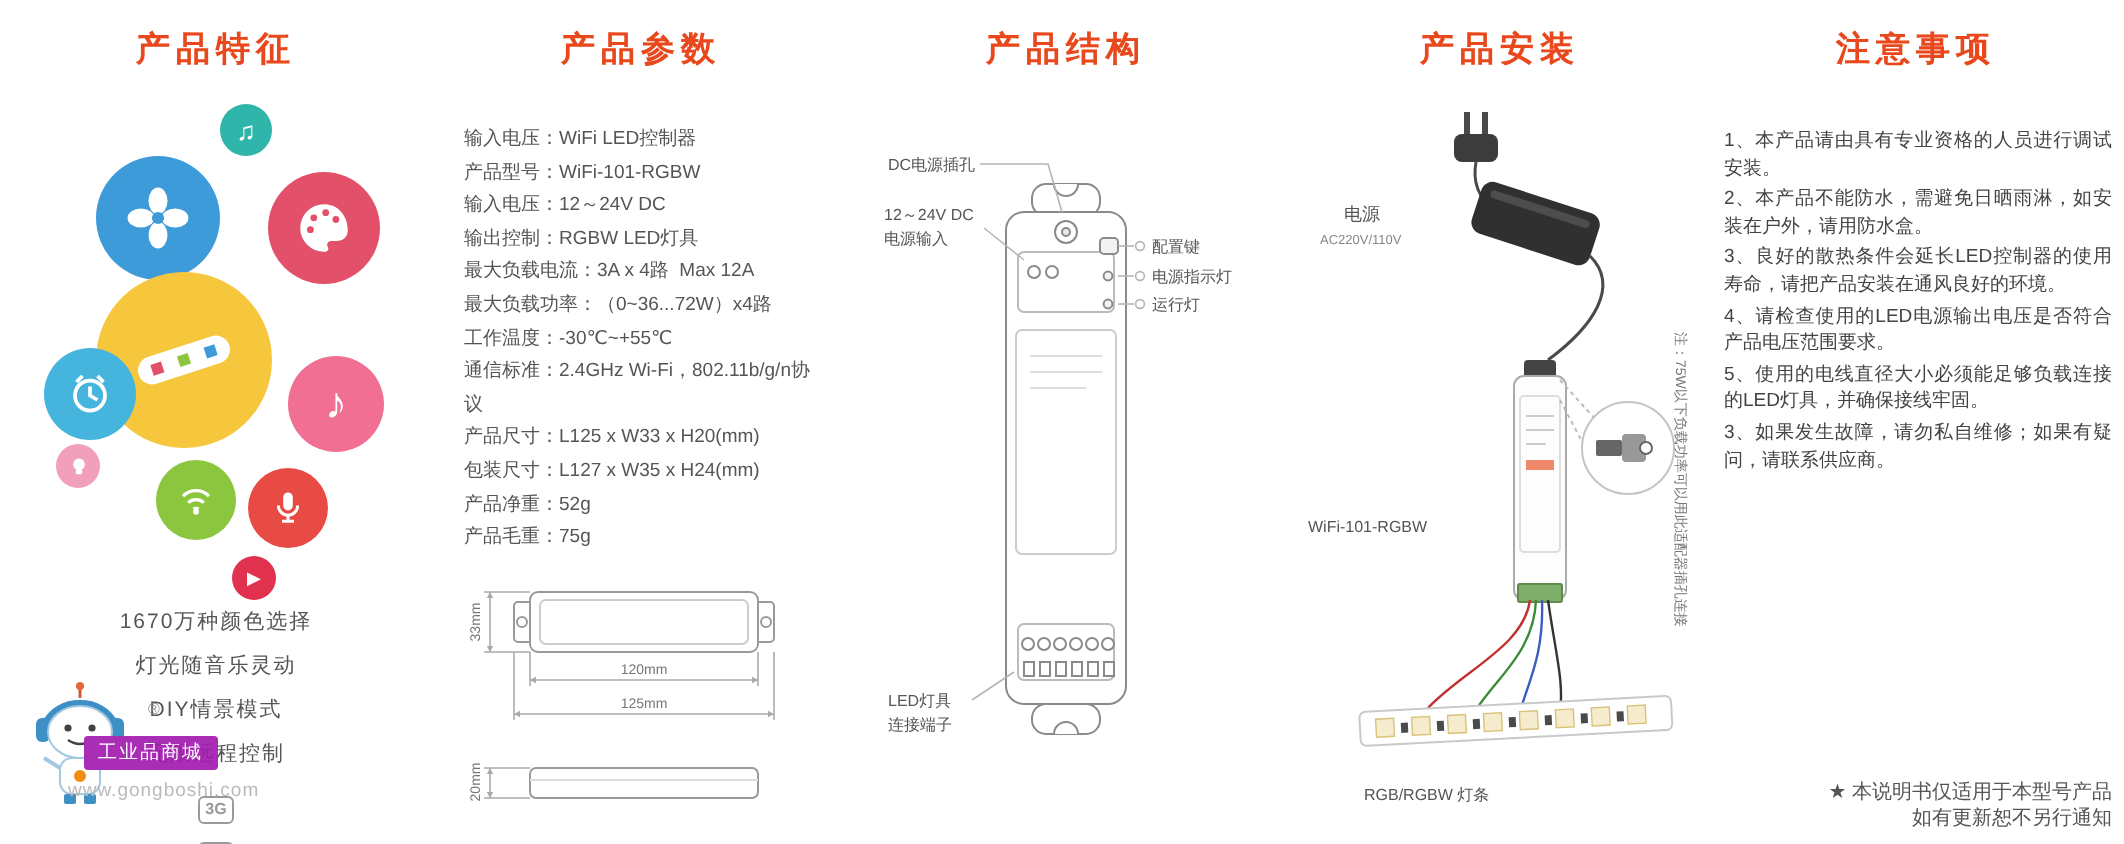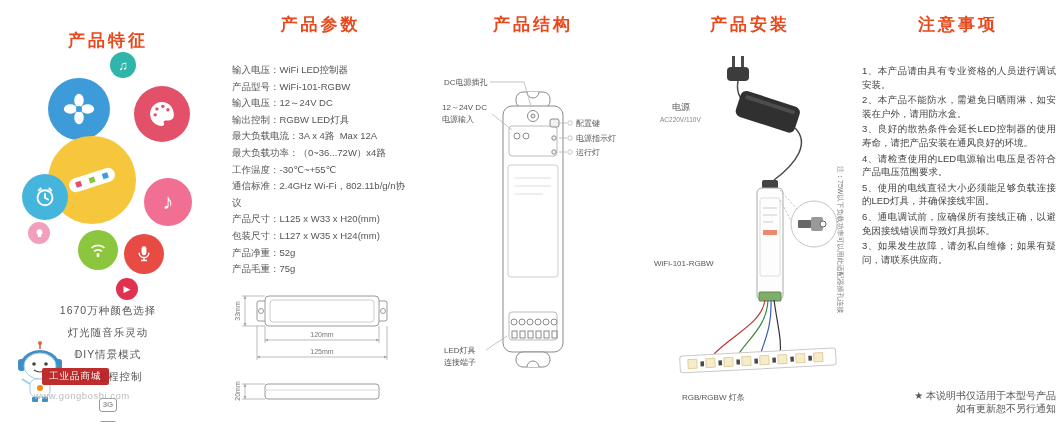--- a/index.html
+++ b/index.html
@@ -5,21 +5,21 @@
   html,body{margin:0;padding:0;}
   body{
     position:relative;width:1062px;height:422px;overflow:hidden;background:#ffffff;
     font-family:"Liberation Sans","DejaVu Sans",sans-serif;color:#555;
   }
   svg text{font-family:"Liberation Sans","DejaVu Sans",sans-serif;}
   .col-title{
     position:absolute;top:13px;font-size:17px;font-weight:bold;color:#e8481c;
     letter-spacing:3px;text-align:center;
   }
-  #t1{left:8px;width:200px;margin-top:16px;}
+  #t1{left:8px;width:200px;}
   #t2{left:228px;width:185px;}
   #t3{left:428px;width:210px;}
   #t4{left:650px;width:200px;}
   #t5{left:860px;width:196px;}
 
   
   .cluster{position:absolute;left:22px;top:52px;width:190px;height:250px;}
   .circle{position:absolute;border-radius:50%;display:flex;align-items:center;justify-content:center;color:#fff;}
   .glyph{color:#fff;line-height:1;}
   .c-blue{left:26px;top:26px;width:62px;height:62px;background:#3e9bd9;}
@@ -50,21 +50,21 @@
   .notes{position:absolute;left:862px;top:64px;width:194px;font-size:9.5px;line-height:13.6px;color:#444;text-align:justify;}
   .notes p{margin:0 0 2px 0;}
   .notes-footer{position:absolute;left:862px;width:194px;font-size:10px;color:#555;text-align:right;}
   #nf1{top:389px;}
   #nf2{top:402px;padding-right:14px;}
 
   
   .watermark{position:absolute;left:8px;top:338px;width:170px;height:82px;opacity:.92;}
   .wm-mascot{position:absolute;left:2px;top:2px;}
   .wm-reg{position:absolute;left:66px;top:12px;font-size:8px;color:#8a8a8a;}
-  .wm-shop{position:absolute;left:34px;top:30px;background:#b91c1c;color:#fff;font-size:9.5px;letter-spacing:1px;padding:2px 7px;border-radius:2px;}
+  .wm-shop{position:absolute;left:34px;top:30px;background:#a21caf;color:#fff;font-size:9.5px;letter-spacing:1px;padding:2px 7px;border-radius:2px;}
   .wm-url{position:absolute;left:26px;top:52px;font-size:9.5px;color:#b5b5b5;letter-spacing:.5px;}
 </style>
 </head>
 <body>
 
 <div class="col-title" id="t1">产品特征</div>
 <div class="col-title" id="t2">产品参数</div>
 <div class="col-title" id="t3">产品结构</div>
 <div class="col-title" id="t4">产品安装</div>
 <div class="col-title" id="t5">注意事项</div>
@@ -361,21 +361,20 @@
   </g>
   <text x="30" y="352" font-size="8" fill="#555">RGB/RGBW 灯条</text>
 </svg>
 
 <div class="notes">
   <p>1、本产品请由具有专业资格的人员进行调试安装。</p>
   <p>2、本产品不能防水，需避免日晒雨淋，如安装在户外，请用防水盒。</p>
   <p>3、良好的散热条件会延长LED控制器的使用寿命，请把产品安装在通风良好的环境。</p>
   <p>4、请检查使用的LED电源输出电压是否符合产品电压范围要求。</p>
   <p>5、使用的电线直径大小必须能足够负载连接的LED灯具，并确保接线牢固。</p>
-  <p>6、通电调试前，应确保所有接线正确，以避免因接线错误而导致灯具损坏。</p>
   <p>3、如果发生故障，请勿私自维修；如果有疑问，请联系供应商。</p>
 </div>
 <div class="notes-footer" id="nf1">★ 本说明书仅适用于本型号产品</div>
 <div class="notes-footer" id="nf2">如有更新恕不另行通知</div>
 
 <div class="watermark">
   <svg class="wm-mascot" width="60" height="70" viewBox="0 0 60 70">
     <line x1="30" y1="3" x2="30" y2="9" stroke="#d24a2a" stroke-width="1.5"></line>
     <circle cx="30" cy="3" r="2" fill="#e25a2a"></circle>
     <path d="M13 22 A18 15 0 0 1 47 22" stroke="#2e86c1" stroke-width="4" fill="none"></path>

